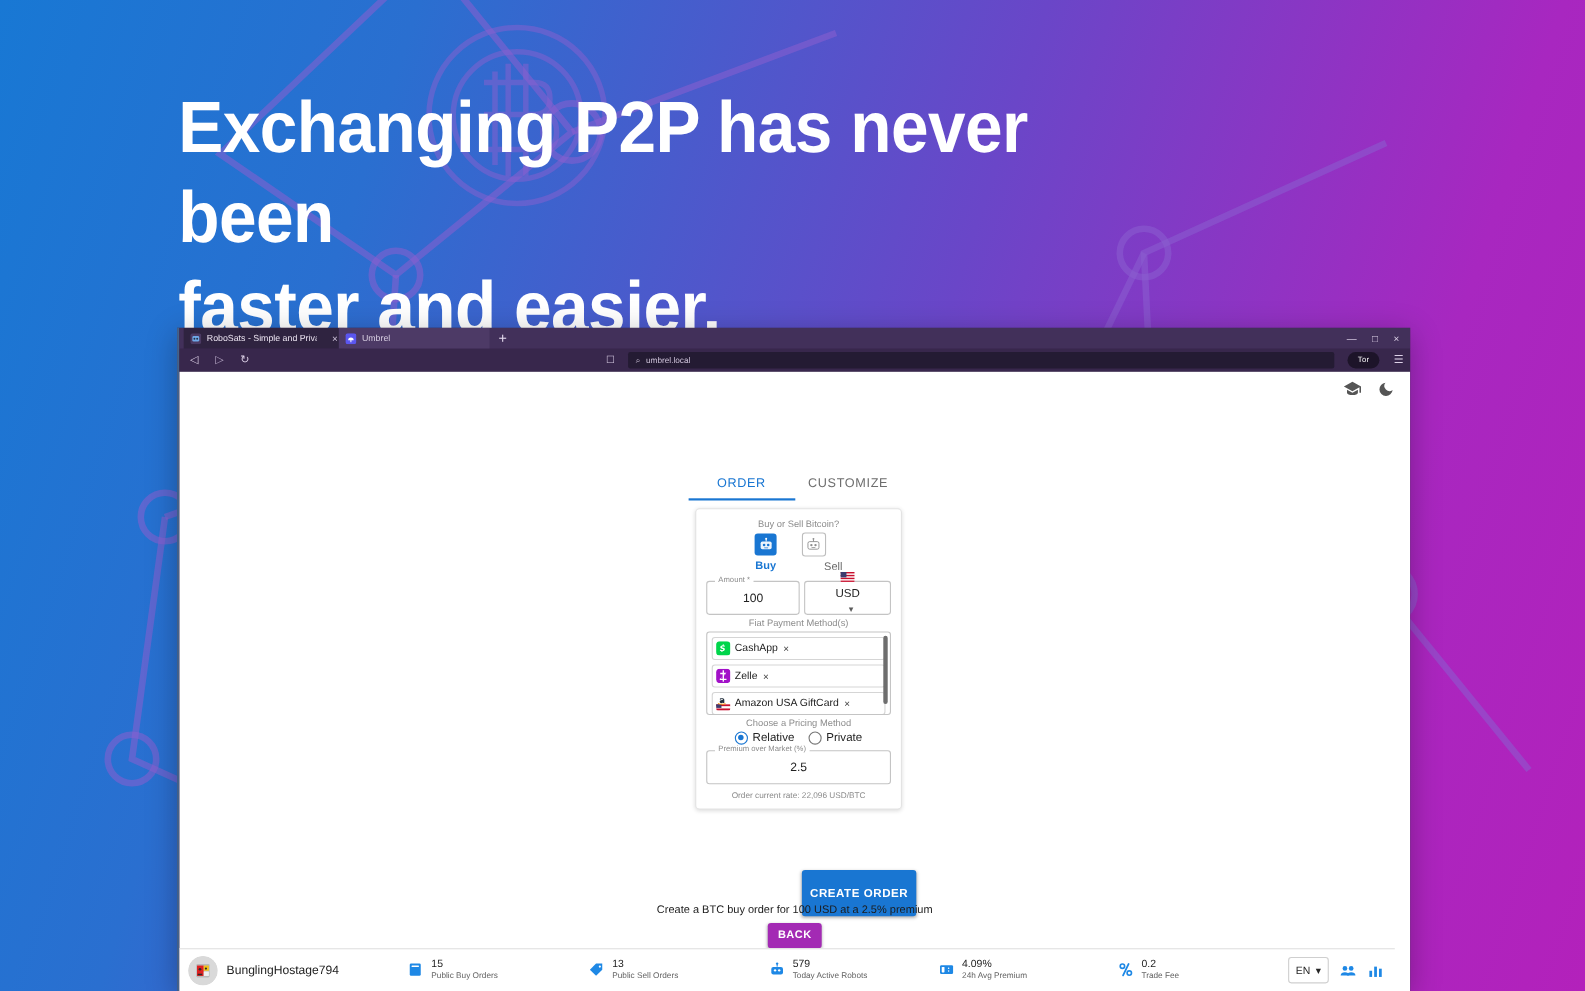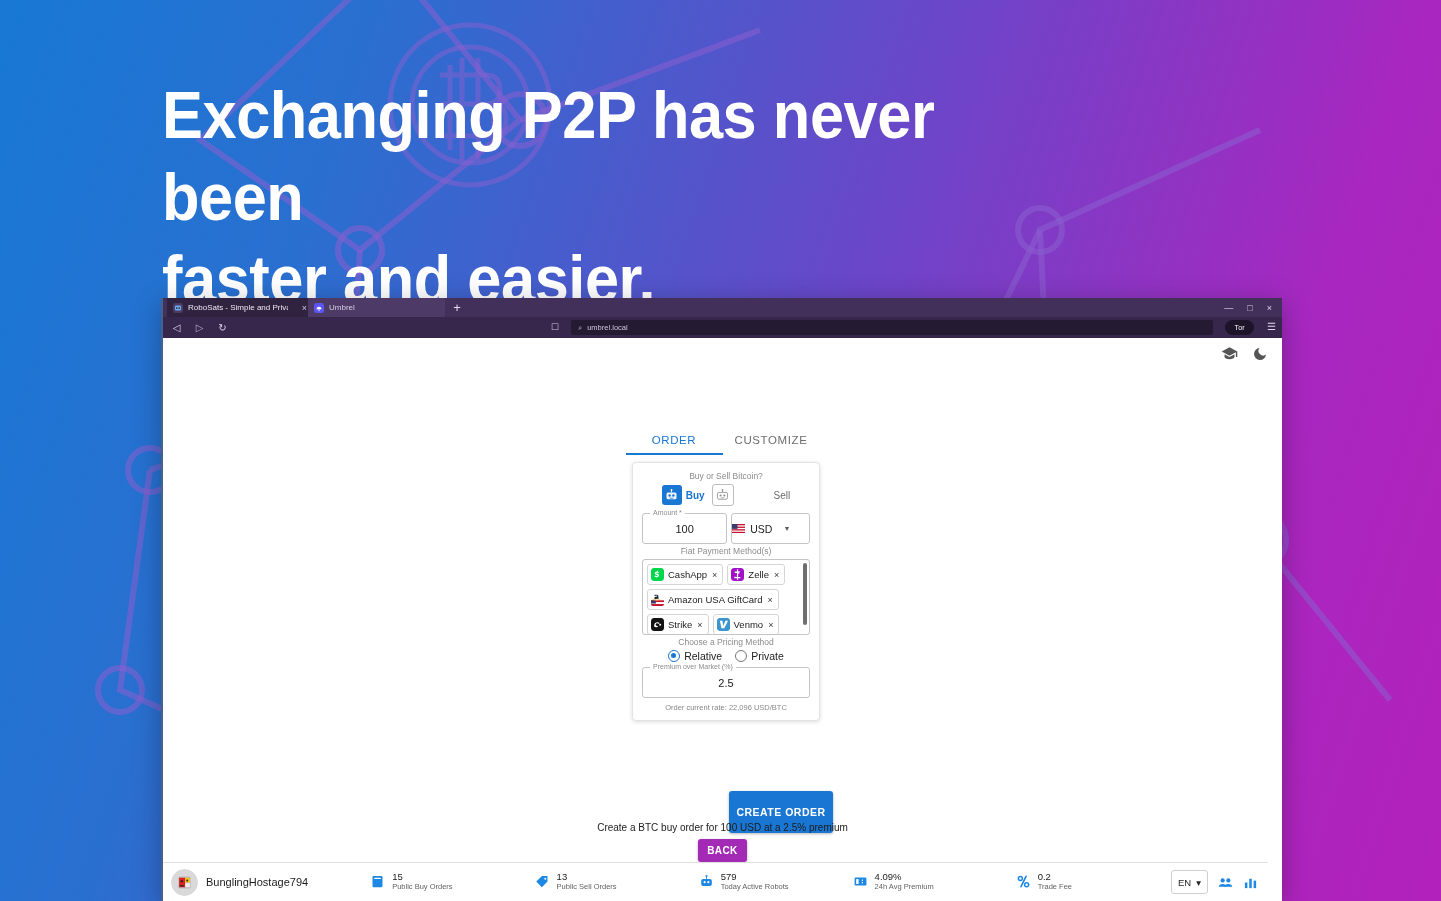--- a/index.html
+++ b/index.html
@@ -256,21 +256,21 @@
     text-align: center;
     margin: 2px 0 3px 0;
   }
   .buysell {
     display: flex;
     align-items: center;
     justify-content: center;
     gap: 7px;
     margin-bottom: 7px;
   }
-  .bs-item { display: flex; align-items: center; gap: 4px; }
+  .bs-item { display: flex; align-items: center; gap: 4px; flex-direction: column; }
   .bs-box {
     width: 20px; height: 20px;
     border-radius: 3px;
     display: flex; align-items: center; justify-content: center;
   }
   .bs-box.sel { background: #1976d2; }
   .bs-box.unsel { background: #fff; border: 1px solid #bdbdbd; }
   .bs-text { font-size: 10px; font-weight: bold; }
   .bs-text.sel { color: #1976d2; }
   .bs-text.unsel { color: #6b6b6b; font-weight: normal; margin-left: 36px; }
@@ -299,24 +299,25 @@
     justify-content: center;
     font-size: 11px;
     color: #212121;
   }
   .amount-field { flex: 1 1 52%; }
   .currency-field { flex: 1 1 48%; }
   .currency-inner {
     height: 100%;
     display: flex;
     align-items: center;
-    justify-content: flex-start;
+    justify-content: flex-end;
     gap: 5px;
     font-size: 10.5px;
     color: #212121;
+    flex-direction: column;
   }
   .flag {
     width: 13px; height: 9px;
     display: block;
     flex: none;
   }
   .caret {
     margin-left: 6px;
     color: #5b5b5b;
     font-size: 7px;
@@ -329,20 +330,21 @@
     border-radius: 3px;
     padding: 4px 4px;
     height: 76px;
     box-sizing: border-box;
     overflow: hidden;
   }
   .pm-chips {
     display: flex;
     flex-wrap: wrap;
     gap: 4px;
+    flex-direction: column;
   }
   .chip {
     display: inline-flex;
     align-items: center;
     gap: 4px;
     height: 19px;
     padding: 0 5px 0 3px;
     border: 1px solid #d5d5d5;
     border-radius: 3px;
     background: #fff;

